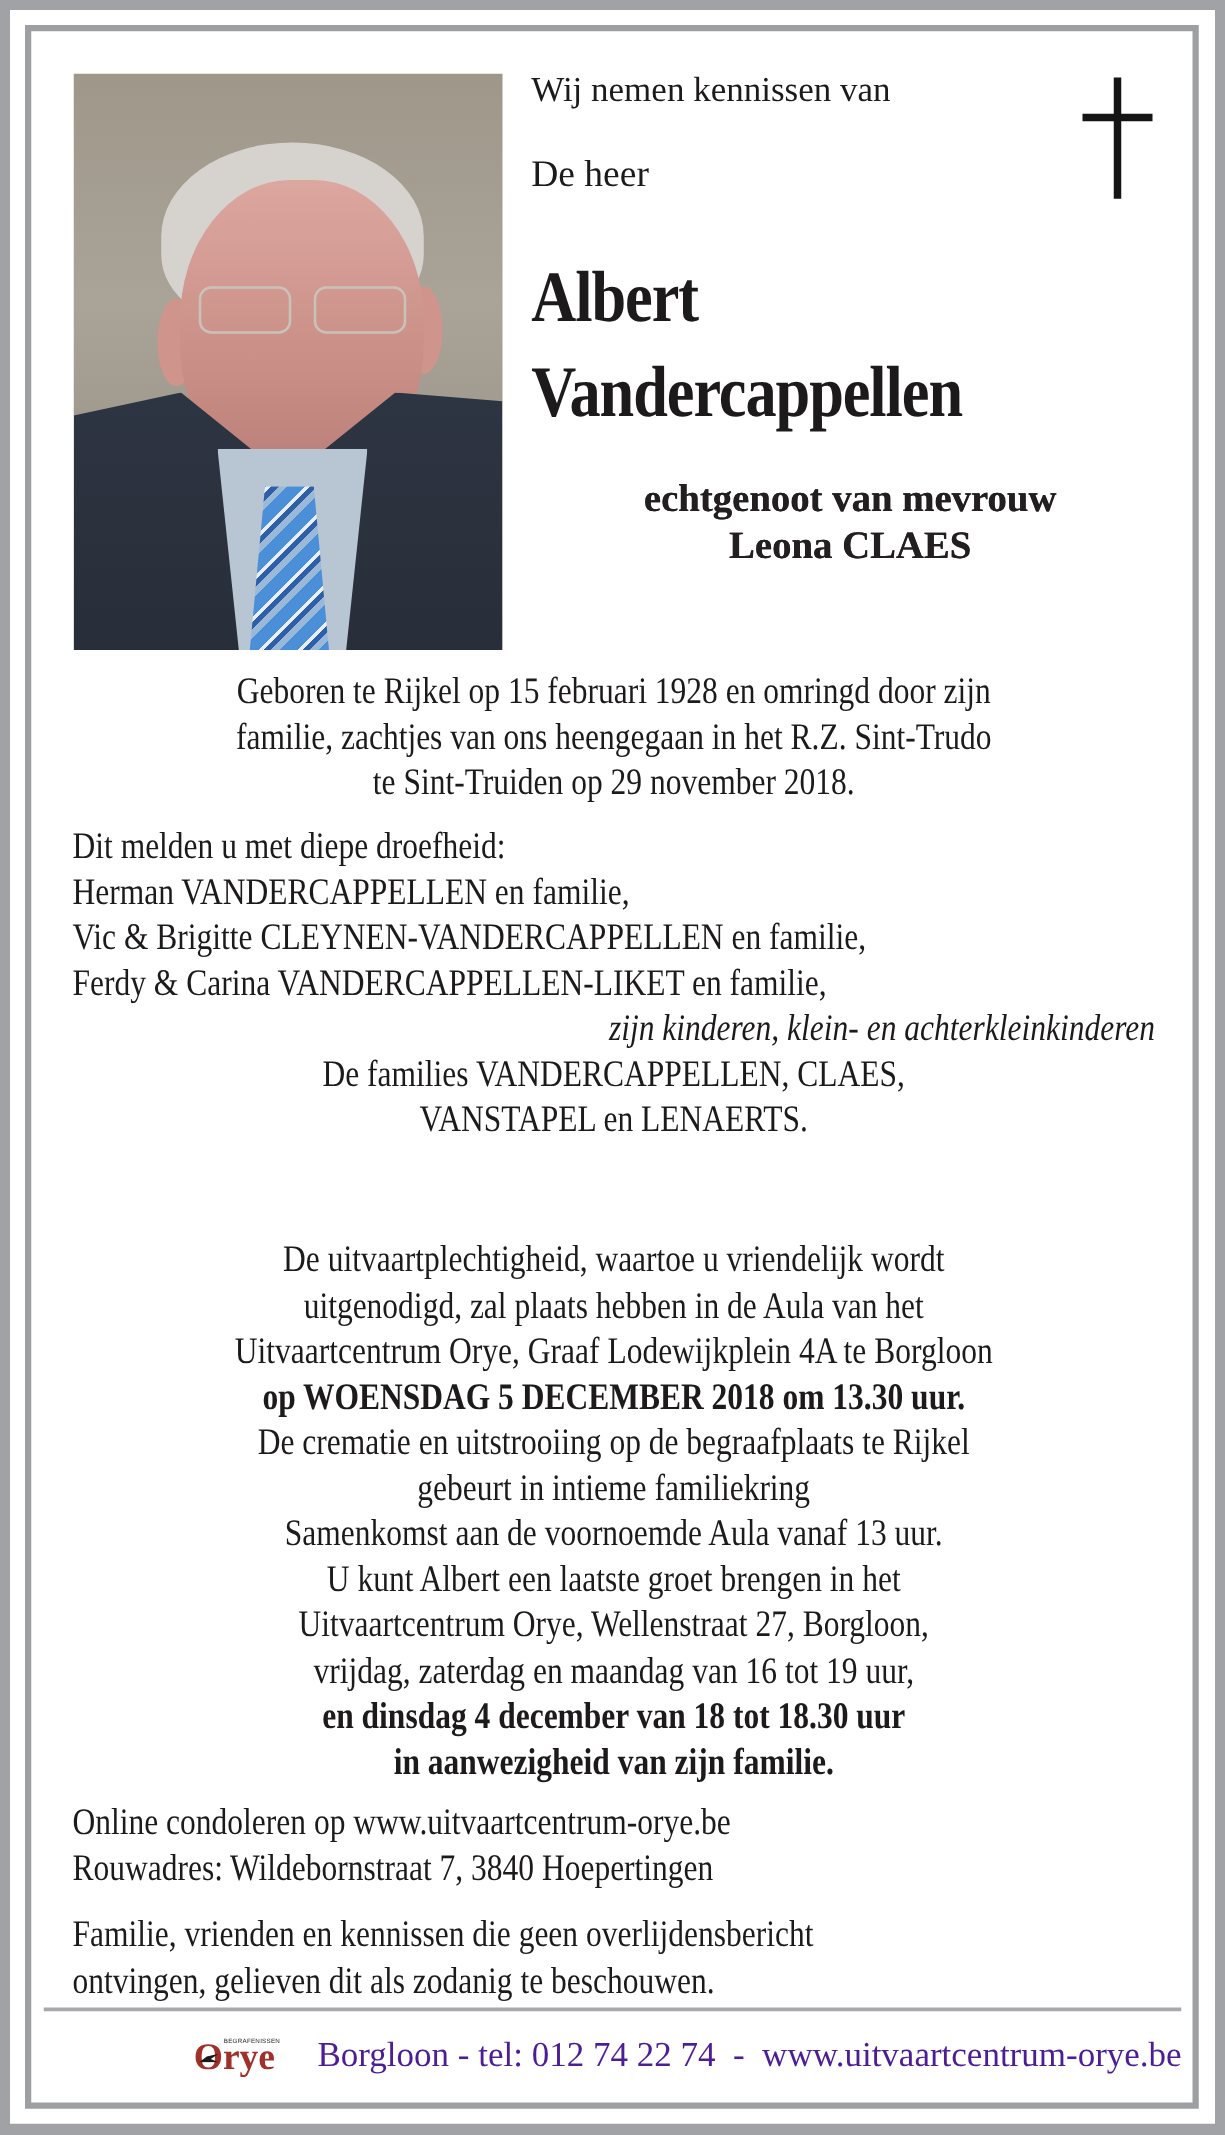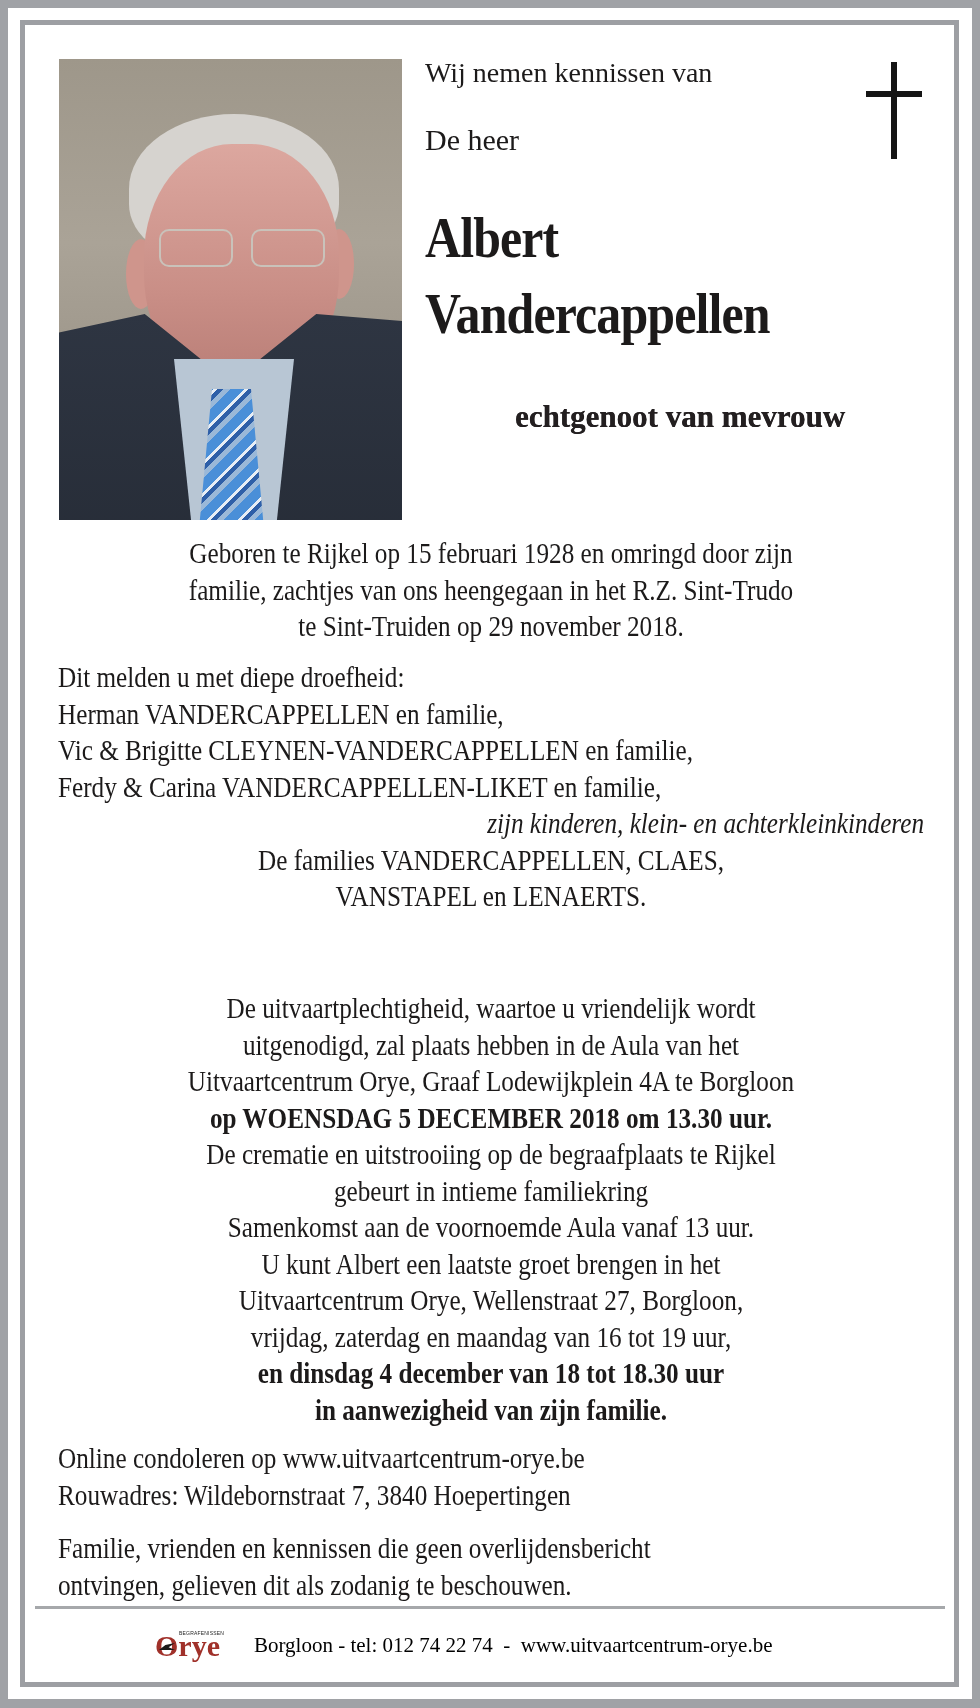--- a/index.html
+++ b/index.html
@@ -42,21 +42,21 @@
 
   .name {
     position:absolute; left:425px; font-weight:bold; font-size:58px; line-height:64px;
     white-space:nowrap; letter-spacing:-1px; transform-origin:left top; transform: scaleX(0.86);
   }
   .name.first { top:206px; }
   .name.last { top:282px; }
 
   .spouse { position:absolute; left:420px; width:520px; text-align:center; font-size:31px; line-height:37px; font-weight:bold; color:#231f20; }
   .spouse .l1 { display:block; font-weight:600; }
-  .spouse { top:398px; font-weight:normal; text-shadow: 0.3px 0 0 #231f20; }
+  .spouse { top:380px; font-weight:normal; text-shadow: 0.3px 0 0 #231f20; }
 
   .body-text { position:absolute; left:58px; width:866px; font-size:30px; line-height:36.5px; white-space:nowrap; }
   .center { text-align:center; }
   .line { display:block; height:36.5px; }
   .it { font-style:italic; }
   .b { font-weight:bold; }
 
   .p1 { top:535px; }
   .p2 { top:659px; }
   .p2 .row { display:flex; justify-content:space-between; }
@@ -66,21 +66,21 @@
   .p4 .tab { display:inline-block; width:150px; }
   .p5 { top:1530px; }
 
   .separator { position:absolute; left:35px; top:1606px; width:910px; height:3px; background:#a6a8ab; }
 
   .footer { position:absolute; top:1620px; left:0; width:980px; height:40px; }
   .logo { position:absolute; left:155px; top:10px; width:72px; height:30px; }
   .logo .small { position:absolute; left:24px; top:0; font-family:"Liberation Sans", sans-serif; font-size:5px; letter-spacing:0.2px; color:#222; white-space:nowrap; }
   .logo .word { position:absolute; left:0; top:2px; font-family:"Liberation Serif", serif; font-size:30px; line-height:28px; font-weight:bold; color:#a0312a; white-space:nowrap; }
   .logo .bird { position:absolute; left:4px; top:13px; width:16px; height:7px; background:#1a1a1a; clip-path: polygon(0 100%, 40% 30%, 100% 0, 60% 60%, 100% 100%); }
-  .footer-text { position:absolute; left:254px; top:12px; font-size:21px; line-height:26px; color:#000000; white-space:pre; }
+  .footer-text { position:absolute; left:254px; top:12px; font-size:28px; line-height:26px; color:#4c1d95; white-space:pre; }
 </style>
 </head>
 <body>
 
 <div class="outer-white"></div>
 <div class="inner-panel"></div>
 
 <div class="photo" title="Portrait of Albert Vandercappellen">
   <div class="hair"></div>
   <div class="ear-l"></div>
@@ -101,20 +101,21 @@
 <div class="cross">
   <div class="v"></div>
     <div class="h"></div>
 </div>
 
 <div class="name first">Albert</div>
 <div class="name last">Vandercappellen</div>
 
 <div class="spouse">
   <span class="l1">echtgenoot van mevrouw</span>
+  <span class="l1">Leona CLAES</span>
 </div>
 
 <div class="body-text center p1">
   <span class="line" style="transform: scaleX(0.84); transform-origin: center top;">Geboren te Rijkel op 15 februari 1928 en omringd door zijn</span>
   <span class="line" style="transform: scaleX(0.84); transform-origin: center top;">familie, zachtjes van ons heengegaan in het R.Z. Sint-Trudo</span>
   <span class="line" style="transform: scaleX(0.84); transform-origin: center top;">te Sint-Truiden op 29 november 2018.</span>
 </div>
 
 <div class="body-text p2">
   <span class="line" style="transform: scaleX(0.84); transform-origin: left top;">Dit melden u met diepe droefheid:</span>

